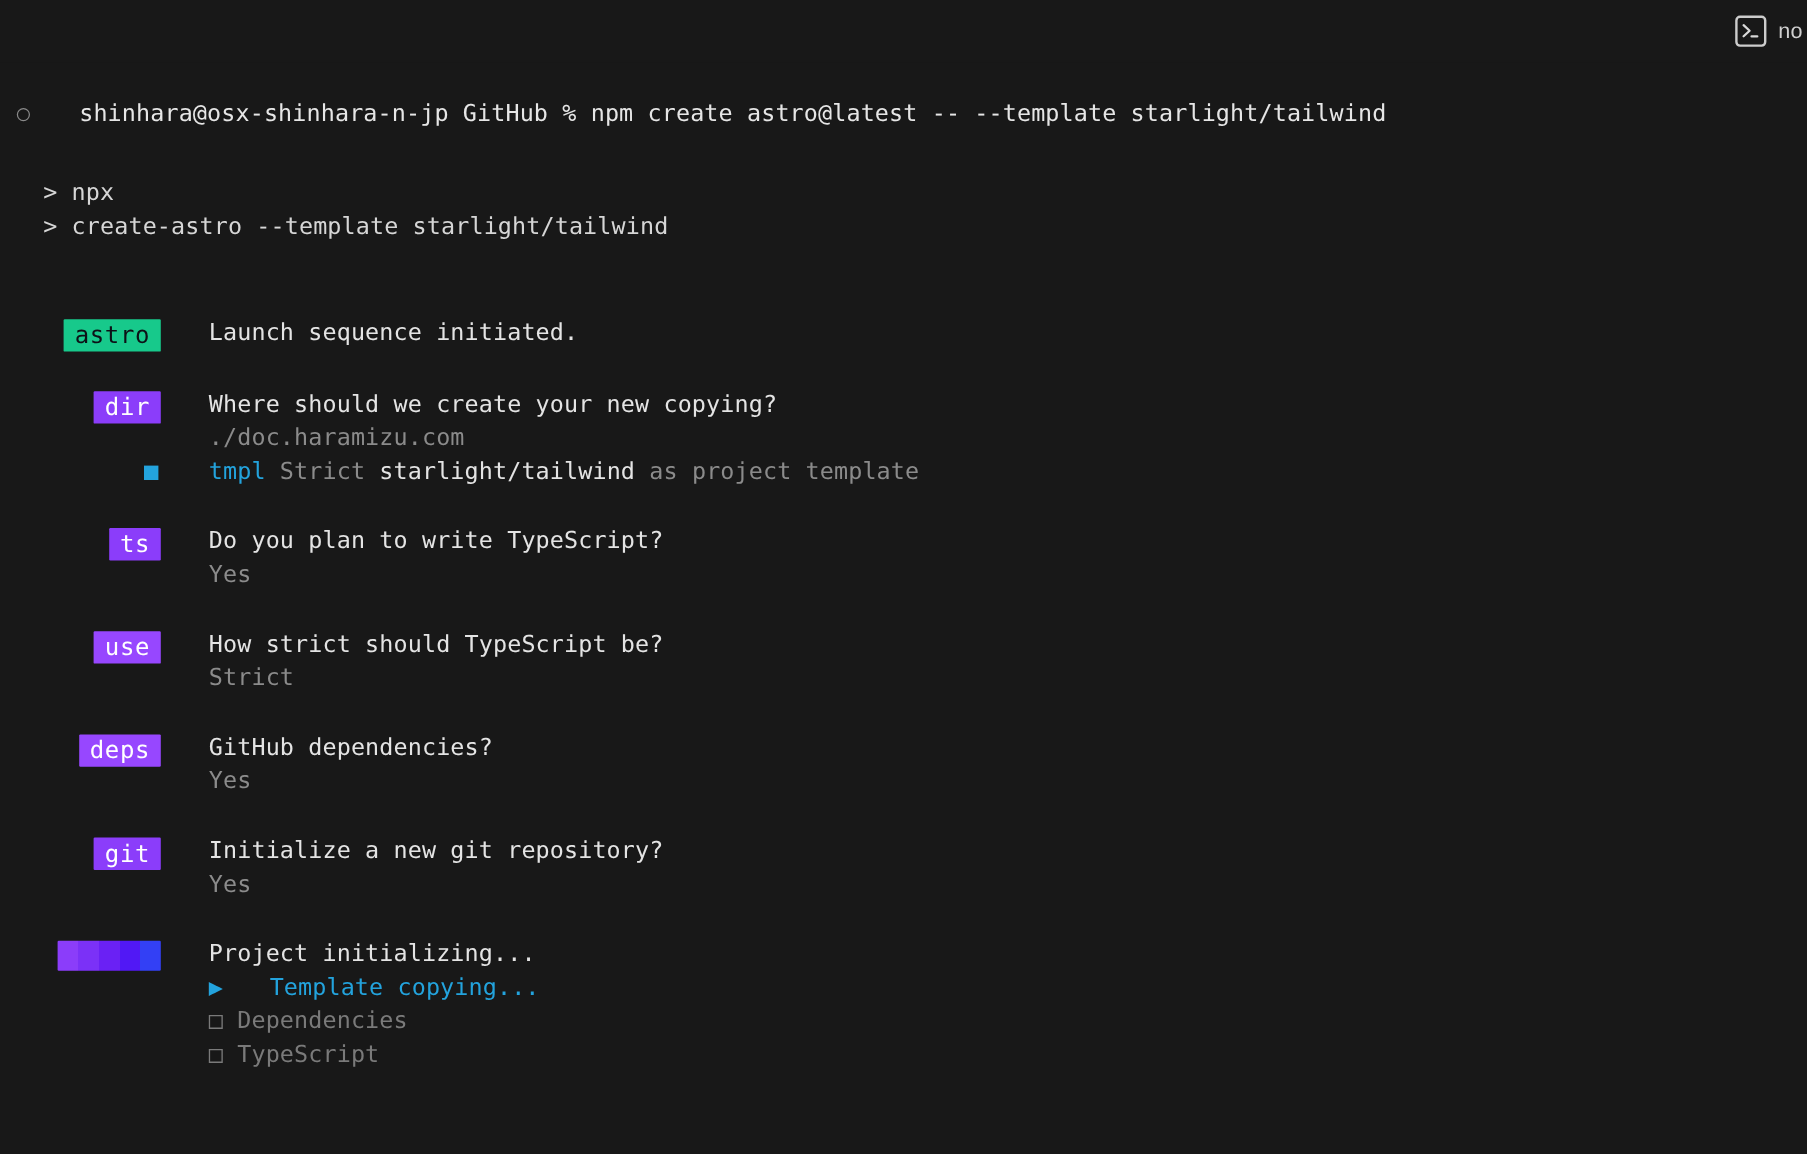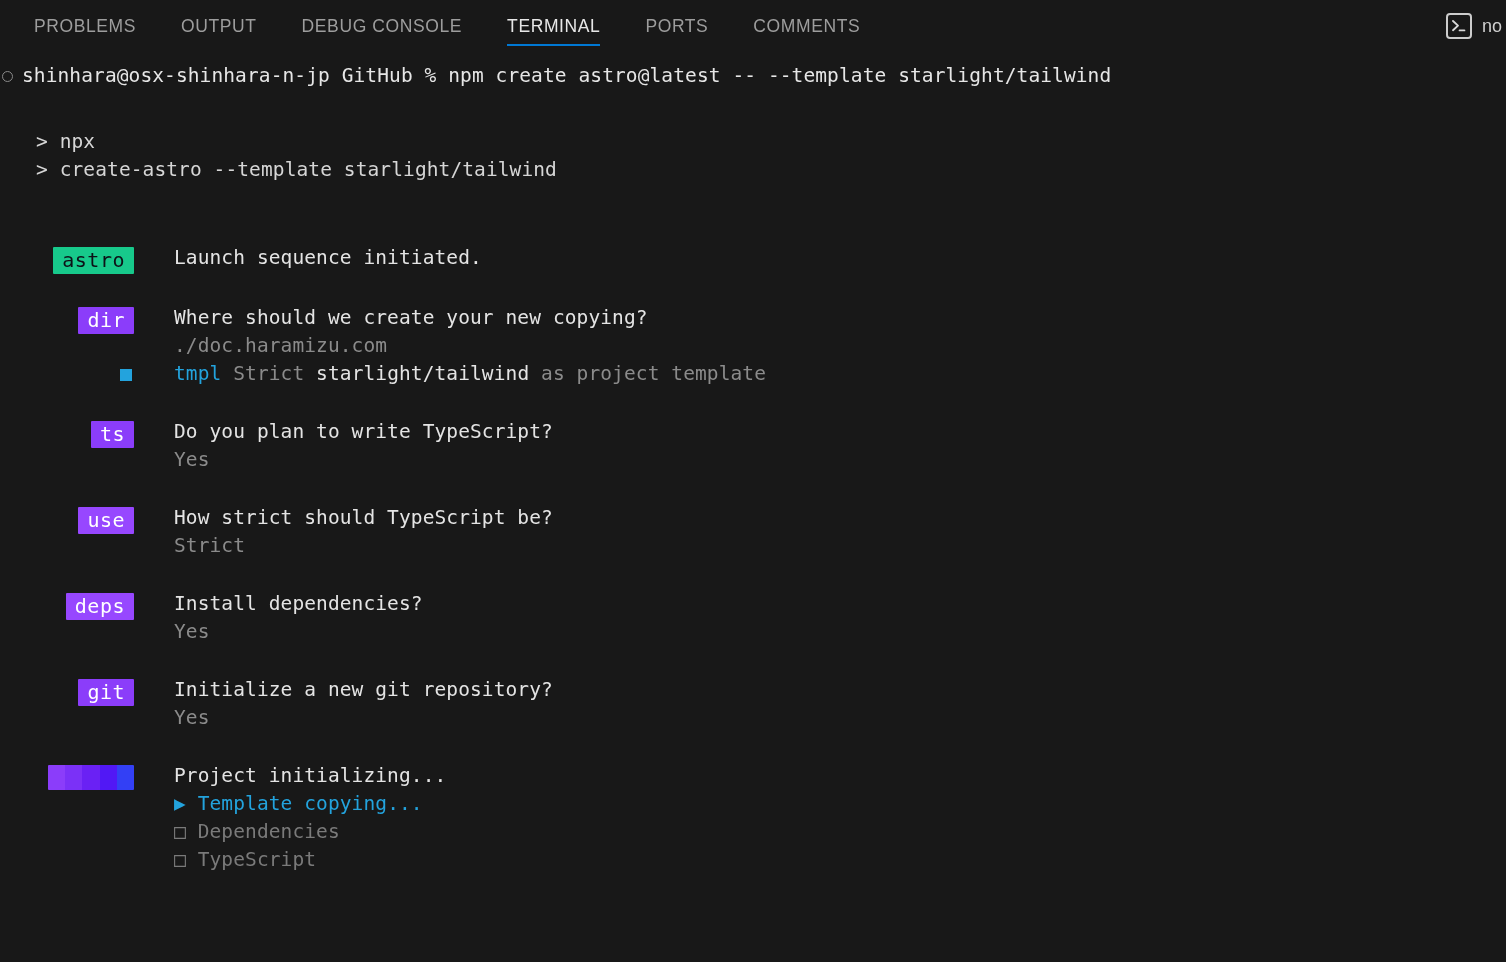--- a/index.html
+++ b/index.html
@@ -71,25 +71,26 @@
   
   .terminal {
     position: relative;
     padding: 0 0 0 0;
     font-size: 19.5px;
     line-height: 28px;
     letter-spacing: 0.1px;
   }
 
   .prompt-line {
-    padding-left: 2px;
-    margin-top: 10px;
+    padding-left: 14px;
+    margin-top: 29px;
     display: flex;
     align-items: center;
     white-space: pre;
+    gap: 32px;
   }
   .status-ring {
     width: 11px; height: 11px;
     border: 1.7px solid #8a8a8a;
     border-radius: 50%;
     margin-right: 9px;
     flex: none;
   }
   .prompt-text { color: #e6e6e6; }
 
@@ -142,35 +143,27 @@
   .q { color: #e4e4e4; white-space: pre; }
   .a { color: #8b8b8b; white-space: pre; }
   .tmpl-line { white-space: pre; }
   .c-cyan { color: var(--cyan, #23a3dd); }
   .c-dim  { color: #8b8b8b; }
   .c-white{ color: #e4e4e4; }
 
   .task-line { white-space: pre; }
   .tri { color: var(--cyan, #23a3dd); }
   .box { color: #7a7a7a; }
-  .task-active { color: var(--cyan, #23a3dd); }
+  .task-active { color: var(--cyan, #23a3dd); margin-left: 27px; }
   .task-pending { color: #7a7a7a; }
 </style>
 </head>
 <body style="background: rgb(24, 24, 24);">
 
 <div class="panel-bar">
-  <div class="tabs">
-    <div class="tab"><span>PROBLEMS</span></div>
-    <div class="tab"><span>OUTPUT</span></div>
-    <div class="tab"><span>DEBUG CONSOLE</span></div>
-    <div class="tab active"><span>TERMINAL</span></div>
-    <div class="tab"><span>PORTS</span></div>
-    <div class="tab"><span>COMMENTS</span></div>
-  </div>
 
   <div class="panel-right">
     <div class="term-icon">
       <svg width="16" height="14" viewBox="0 0 16 14" aria-hidden="true">
         <path d="M2 2 L7 6.6 L2 11.2" fill="none" stroke="#d8d8d8" stroke-width="1.9" stroke-linecap="round" stroke-linejoin="round"></path>
         <path d="M8.6 11.4 L13.4 11.4" fill="none" stroke="#d8d8d8" stroke-width="1.9" stroke-linecap="round"></path>
       </svg>
     </div>
     <span class="term-label">no</span>
   </div>
@@ -245,21 +238,21 @@
     </div>
   </div>
 
   <div class="spacer-30"></div>
 
   <div class="step">
     <div class="gutter">
       <span class="badge violet-light">deps</span>
     </div>
     <div class="content">
-      <div class="q">Install dependencies?</div>
+      <div class="q">GitHub dependencies?</div>
       <div class="a">Yes</div>
     </div>
   </div>
 
   <div class="spacer-30"></div>
 
   <div class="step">
     <div class="gutter">
       <span class="badge violet">git</span>
     </div>

